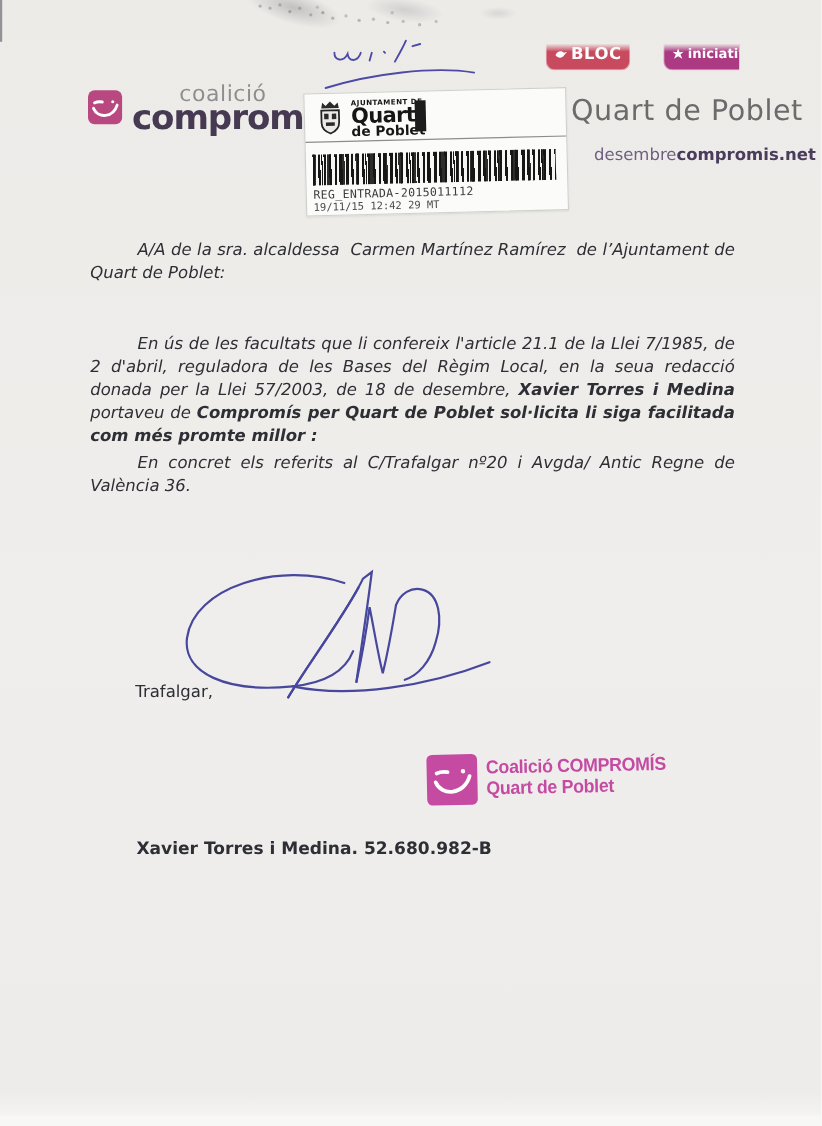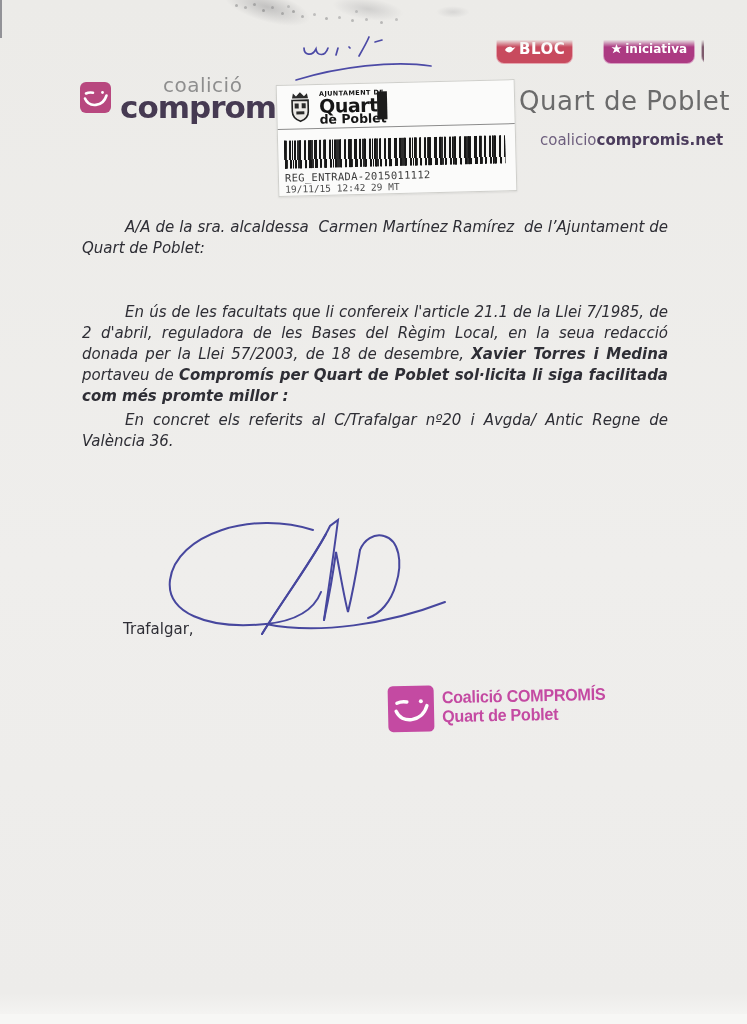--- a/index.html
+++ b/index.html
@@ -43,21 +43,21 @@
   .reg-bar{position:absolute;left:100px;top:8px;width:10px;height:28px;background:#1c1c1c;}
   .barcode{position:absolute;left:6px;top:55px;right:10px;height:28px;background-color:#f6f6f4;
     background-image:
       repeating-linear-gradient(90deg,#161616 0 2px, rgba(0,0,0,0) 2px 5px),
       repeating-linear-gradient(90deg,#161616 0 1px, rgba(0,0,0,0) 1px 8px),
       repeating-linear-gradient(90deg,rgba(10,10,10,.85) 0 3px, rgba(0,0,0,0) 3px 13px);}
   .reg-code{position:absolute;left:6px;top:86px;font-family:"DejaVu Sans Mono",monospace;font-size:10.5px;color:#3c3c3c;letter-spacing:.3px;}
   .reg-time{position:absolute;left:6px;top:98px;font-family:"DejaVu Sans Mono",monospace;font-size:9.5px;color:#4a4a4a;}
 
   
-  .badges-clip{position:absolute;left:496px;top:40px;height:27px;width:208px;overflow:hidden;}
+  .badges-clip{position:absolute;left:496px;top:40px;height:27px;width:176px;overflow:hidden;}
   .badges{display:flex;gap:6px;transform:translateY(-6px);}
   .badge{height:30px;border-radius:8px;display:flex;align-items:center;gap:3px;padding:0 7px;
     color:#fff;font-weight:bold;box-sizing:border-box;border:1px solid rgba(255,255,255,.5);}
   .badge.b1{background:#c84a5e;font-size:15px;letter-spacing:.5px;}
   .badge.b2{background:#ac3a82;font-size:12px;margin-left:24px;}
   .badge.b3{background:#7d5a6c;font-size:13px;}
   .badges-fade{position:absolute;left:0;top:0;width:100%;height:7px;
     background:linear-gradient(180deg, rgba(236,235,232,.95), rgba(236,235,232,0));}
   .badge-ico{display:inline-flex;}
 
@@ -170,21 +170,21 @@
               <circle cx="5.5" cy="5.5" r="1.4" fill="#7d5a6c"></circle>
             </svg>
         </span>
 
       </span>
     </div>
     <div class="badges-fade"></div>
   </div>
 
   <div class="hdr-location">Quart de Poblet</div>
-  <div class="hdr-web"><span>coalicio</span><b>compromis</b><span class="net">.net</span></div>
+  <div class="hdr-web"><span>desembre</span><b>compromis</b><span class="net">.net</span></div>
 
   <div class="letter-body">
     <p class="para p1">A/A de la sra. alcaldessa  Carmen Martínez Ramírez  de l’Ajuntament de Quart de Poblet:</p>
     <p class="para p2"><span>En ús de les facultats que li confereix l'article 21.1 de la Llei 7/1985, de 2 d'abril, reguladora de les Bases del Règim Local, en la seua redacció donada per la Llei 57/2003, de 18 de desembre, </span><b>Xavier Torres i Medina</b><span> portaveu de </span><b>Compromís per Quart de Poblet sol·licita li siga facilitada com més promte millor :</b></p>
     <p class="para">En concret els referits al C/Trafalgar nº20 i Avgda/ Antic Regne de València 36.</p>
   </div>
 
   <svg class="signature" width="295" height="135" viewBox="0 0 295 135">
     <g fill="none" stroke="#47479e" stroke-width="2" stroke-linecap="round">
       <path d="M155,18 C95,-2 18,22 12,68 C8,100 48,118 108,112 C138,109 156,98 163,80"></path>
@@ -207,14 +207,15 @@
           <path d="M8,25 C13,38 34,37 39,20"></path>
         </g>
       </svg>
     </div>
     <div class="stamp-text">
       <div>Coalició COMPROMÍS</div>
       <div>Quart de Poblet</div>
     </div>
   </div>
 
+  <div class="signer-line">Xavier Torres i Medina. 52.680.982-B</div>
 
 </div>
 
 </body></html>

